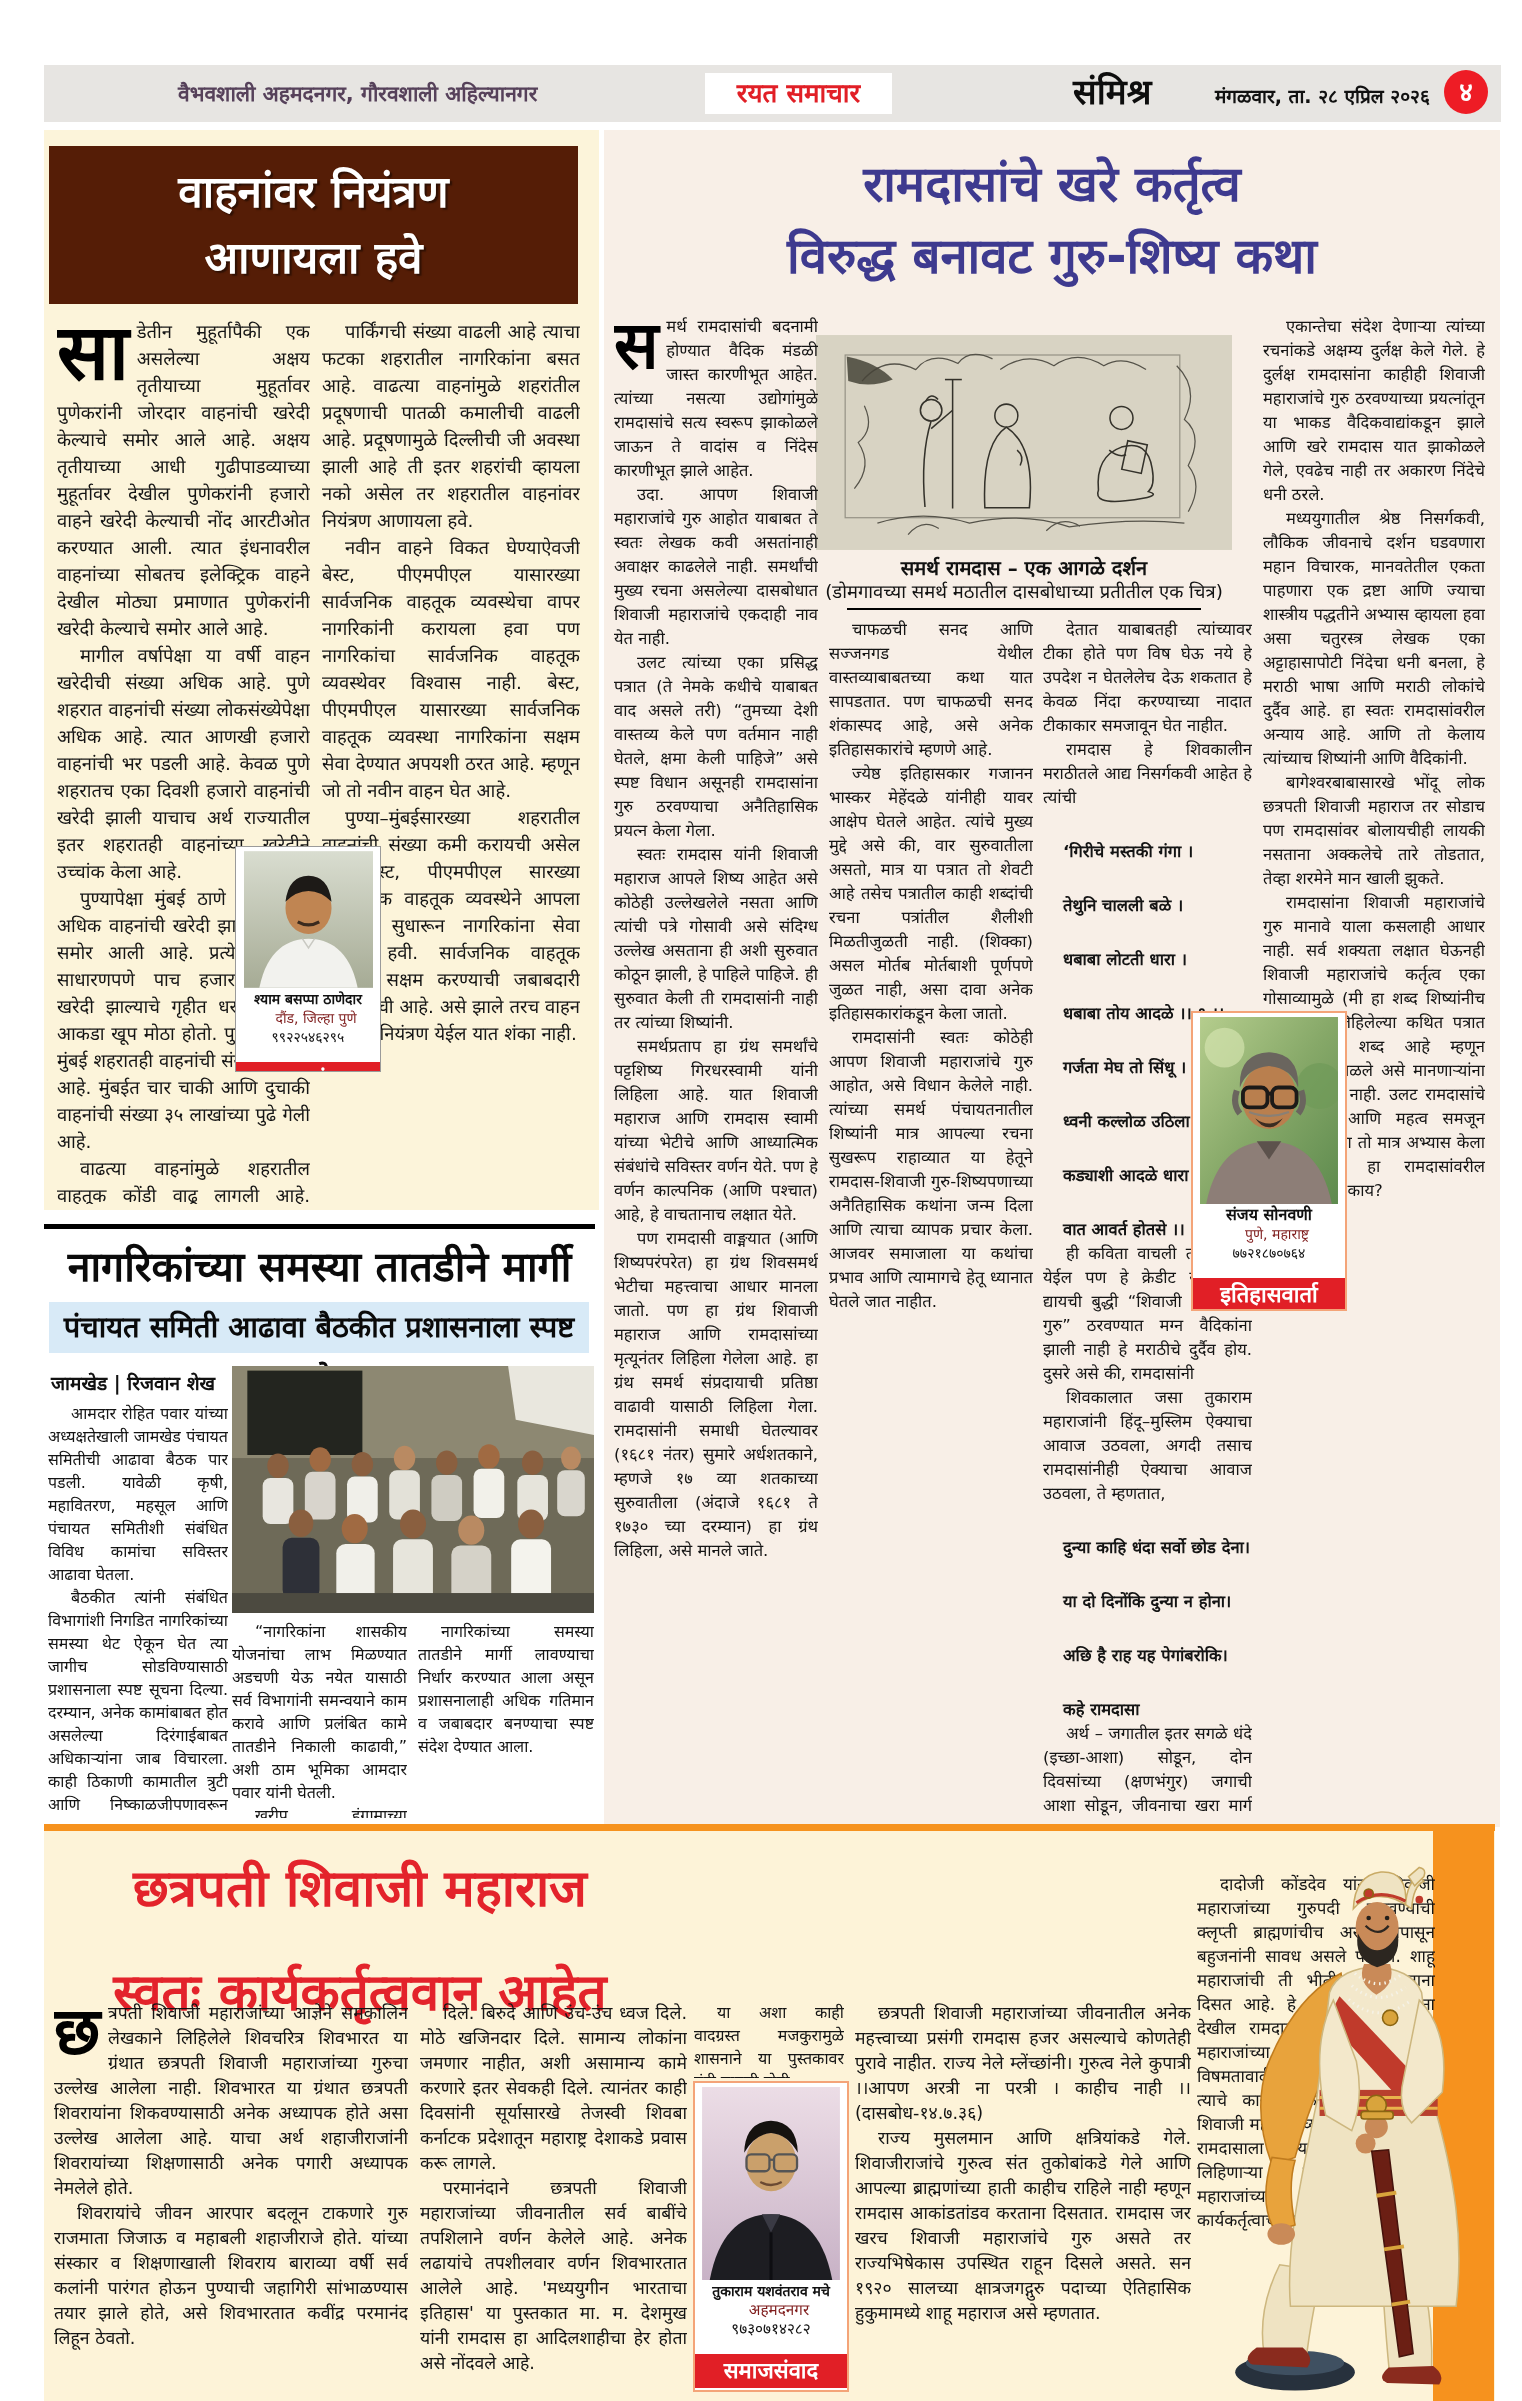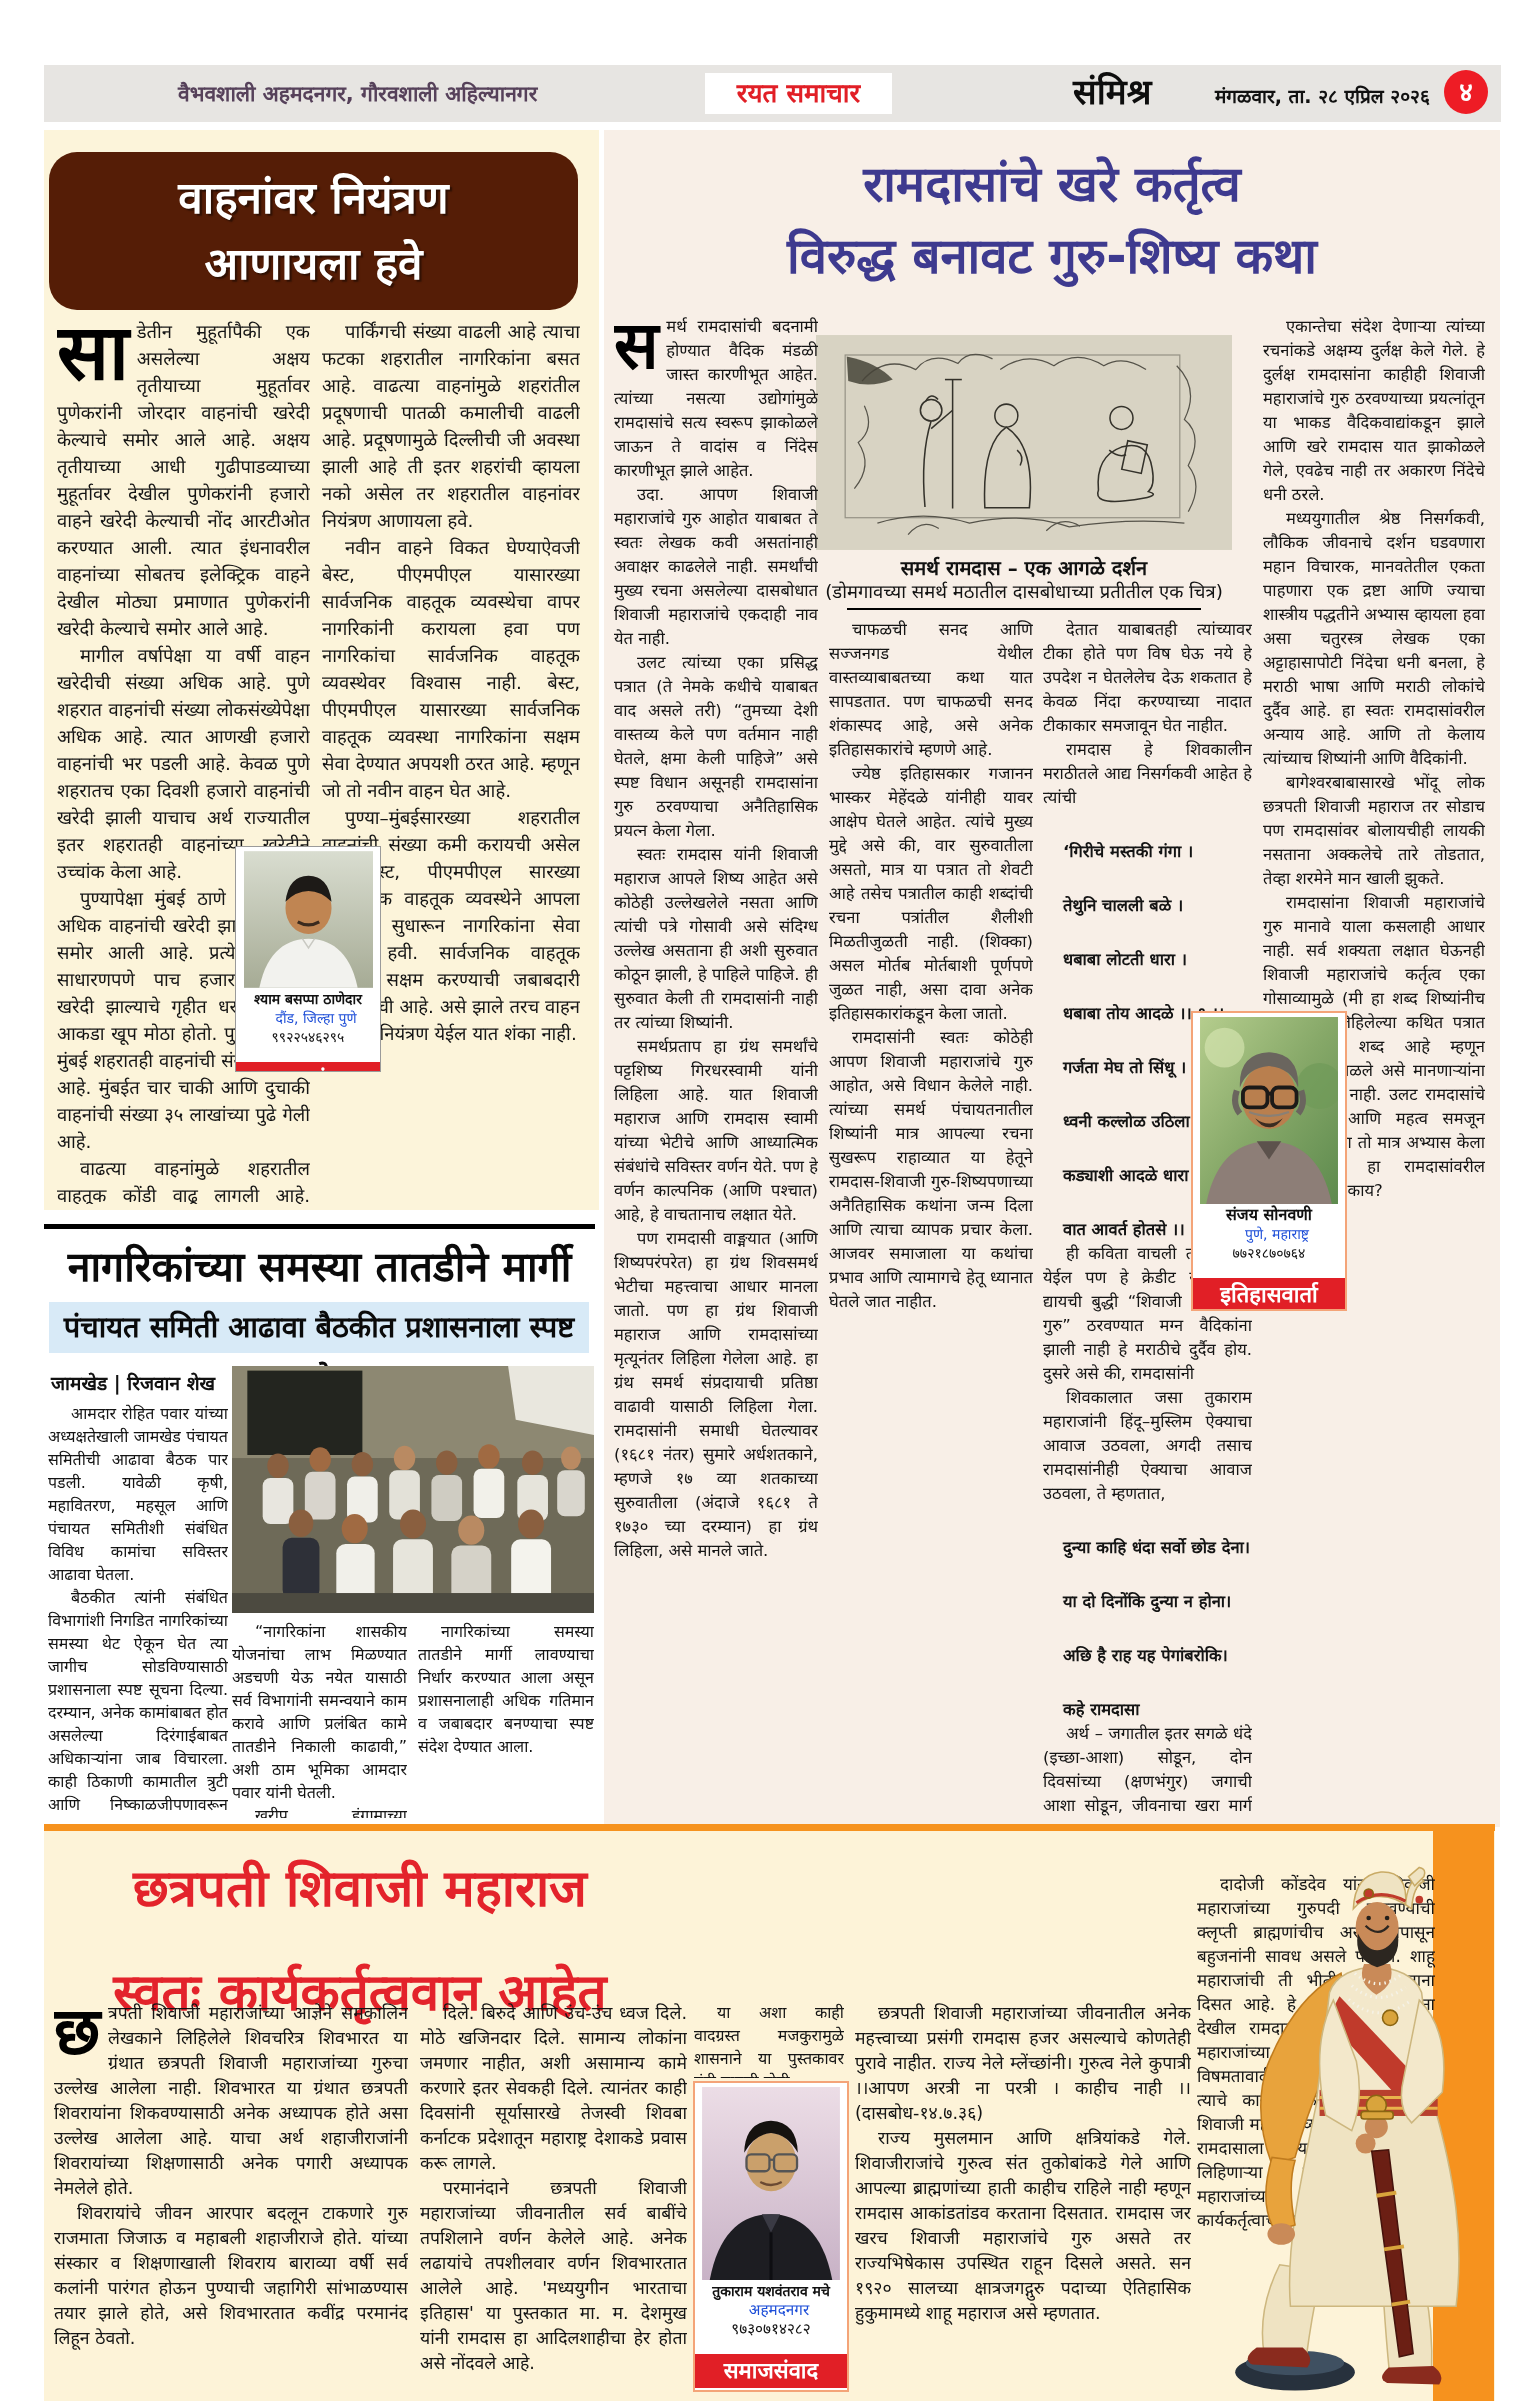--- a/index.html
+++ b/index.html
@@ -40,42 +40,42 @@
   .leadwrap{text-indent:0;}
   .dropcap{float:left;font-size:77px;line-height:63px;font-weight:bold;padding:3.1px 7.7px 0 0;color:#000;}
   .dropcap.small{font-size:66px;line-height:55px;}
   
   .cap-t{font-weight:bold;font-size:20px;text-align:center;color:#111;}
   .cap-s{font-size:18.4px;text-align:center;color:#111;}
   
   .authorbox{background:#ffffff;border:0.8px solid #9a9a9a;text-align:center;overflow:hidden;}
   .authorbox.ob{border:2.3px solid #f4a478;}
   .abox-name{font-weight:bold;font-size:14px;line-height:20px;color:#111;}
-  .abox-place{font-size:14px;line-height:18.4px;color:#1d4ed8;padding-left:16px;}
+  .abox-place{font-size:14px;line-height:18.4px;color:#7f1d1d;padding-left:16px;}
   .abox-phone{font-size:14px;line-height:18.4px;color:#111;}
   .abox-tag{background:#e11f26;color:#ffffff;font-weight:bold;font-size:22px;line-height:34px;margin-top:16px;}
   .photo{display:block;margin:3.8px auto 1.5px auto;}
 </style>
 </head>
 <body>
 
 <div id="page">
 
   <div class="abs mast-band" style="left:44px;top:65px;width:1457px;height:57px;">
     <div class="abs tagline" style="left:134px;top:14px;">वैभवशाली अहमदनगर, गौरवशाली अहिल्यानगर</div>
     <div class="abs paperbox" style="left:661px;top:8.4px;width:187px;height:41px;">
       <div class="papername">रयत समाचार</div>
     </div>
     <div class="abs sectionname" style="left:1029px;top:1.5px;">संमिश्र</div>
     <div class="abs dateline" style="left:1171px;top:18.4px;">मंगळवार, ता. २८ एप्रिल २०२६</div>
     <div class="abs pagenum" style="left:1400px;top:5.4px;width:44px;height:44px;line-height:44px;">४</div>
   </div>
 
   <div class="abs panel-cream" style="left:44px;top:130px;width:555px;height:1080px;"></div>
-  <div class="abs brownbox" style="left:49px;top:152px;width:529px;height:158px;border-radius:28px;">
+  <div class="abs brownbox" style="left:49px;top:146px;width:529px;height:158px;">
     <div>वाहनांवर नियंत्रण</div>
     <div>आणायला हवे</div>
   </div>
   <div class="abs col a1" style="left:57px;top:318px;width:253px;height:886px;">
     <div class="para leadwrap">
       <span class="dropcap">सा</span><span>डेतीन मुहूर्तापैकी एक असलेल्या अक्षय तृतीयाच्या मुहूर्तावर पुणेकरांनी जोरदार वाहनांची खरेदी केल्याचे समोर आले आहे. अक्षय तृतीयाच्या आधी गुढीपाडव्याच्या मुहूर्तावर देखील पुणेकरांनी हजारो वाहने खरेदी केल्याची नोंद आरटीओत करण्यात आली. त्यात इंधनावरील वाहनांच्या सोबतच इलेक्ट्रिक वाहने देखील मोठ्या प्रमाणात पुणेकरांनी खरेदी केल्याचे समोर आले आहे.</span>
     </div>
     <div>
         <div class="para">मागील वर्षापेक्षा या वर्षी वाहन खरेदीची संख्या अधिक आहे. पुणे शहरात वाहनांची संख्या लोकसंख्येपेक्षा अधिक आहे. त्यात आणखी हजारो वाहनांची भर पडली आहे. केवळ पुणे शहरातच एका दिवशी हजारो वाहनांची खरेदी झाली याचाच अर्थ राज्यातील इतर शहरातही वाहनांच्या खरेदीने उच्चांक केला आहे.</div>
         <div class="para">पुण्यापेक्षा मुंबई ठाणे या शहरात अधिक वाहनांची खरेदी झाल्याची बाब समोर आली आहे. प्रत्येक शहरात साधारणपणे पाच हजार वाहनांची खरेदी झाल्याचे गृहीत धरले तरी हा आकडा खूप मोठा होतो. पुण्याप्रमाणेच मुंबई शहरातही वाहनांची संख्या अधिक आहे. मुंबईत चार चाकी आणि दुचाकी वाहनांची संख्या ३५ लाखांच्या पुढे गेली आहे.</div>

